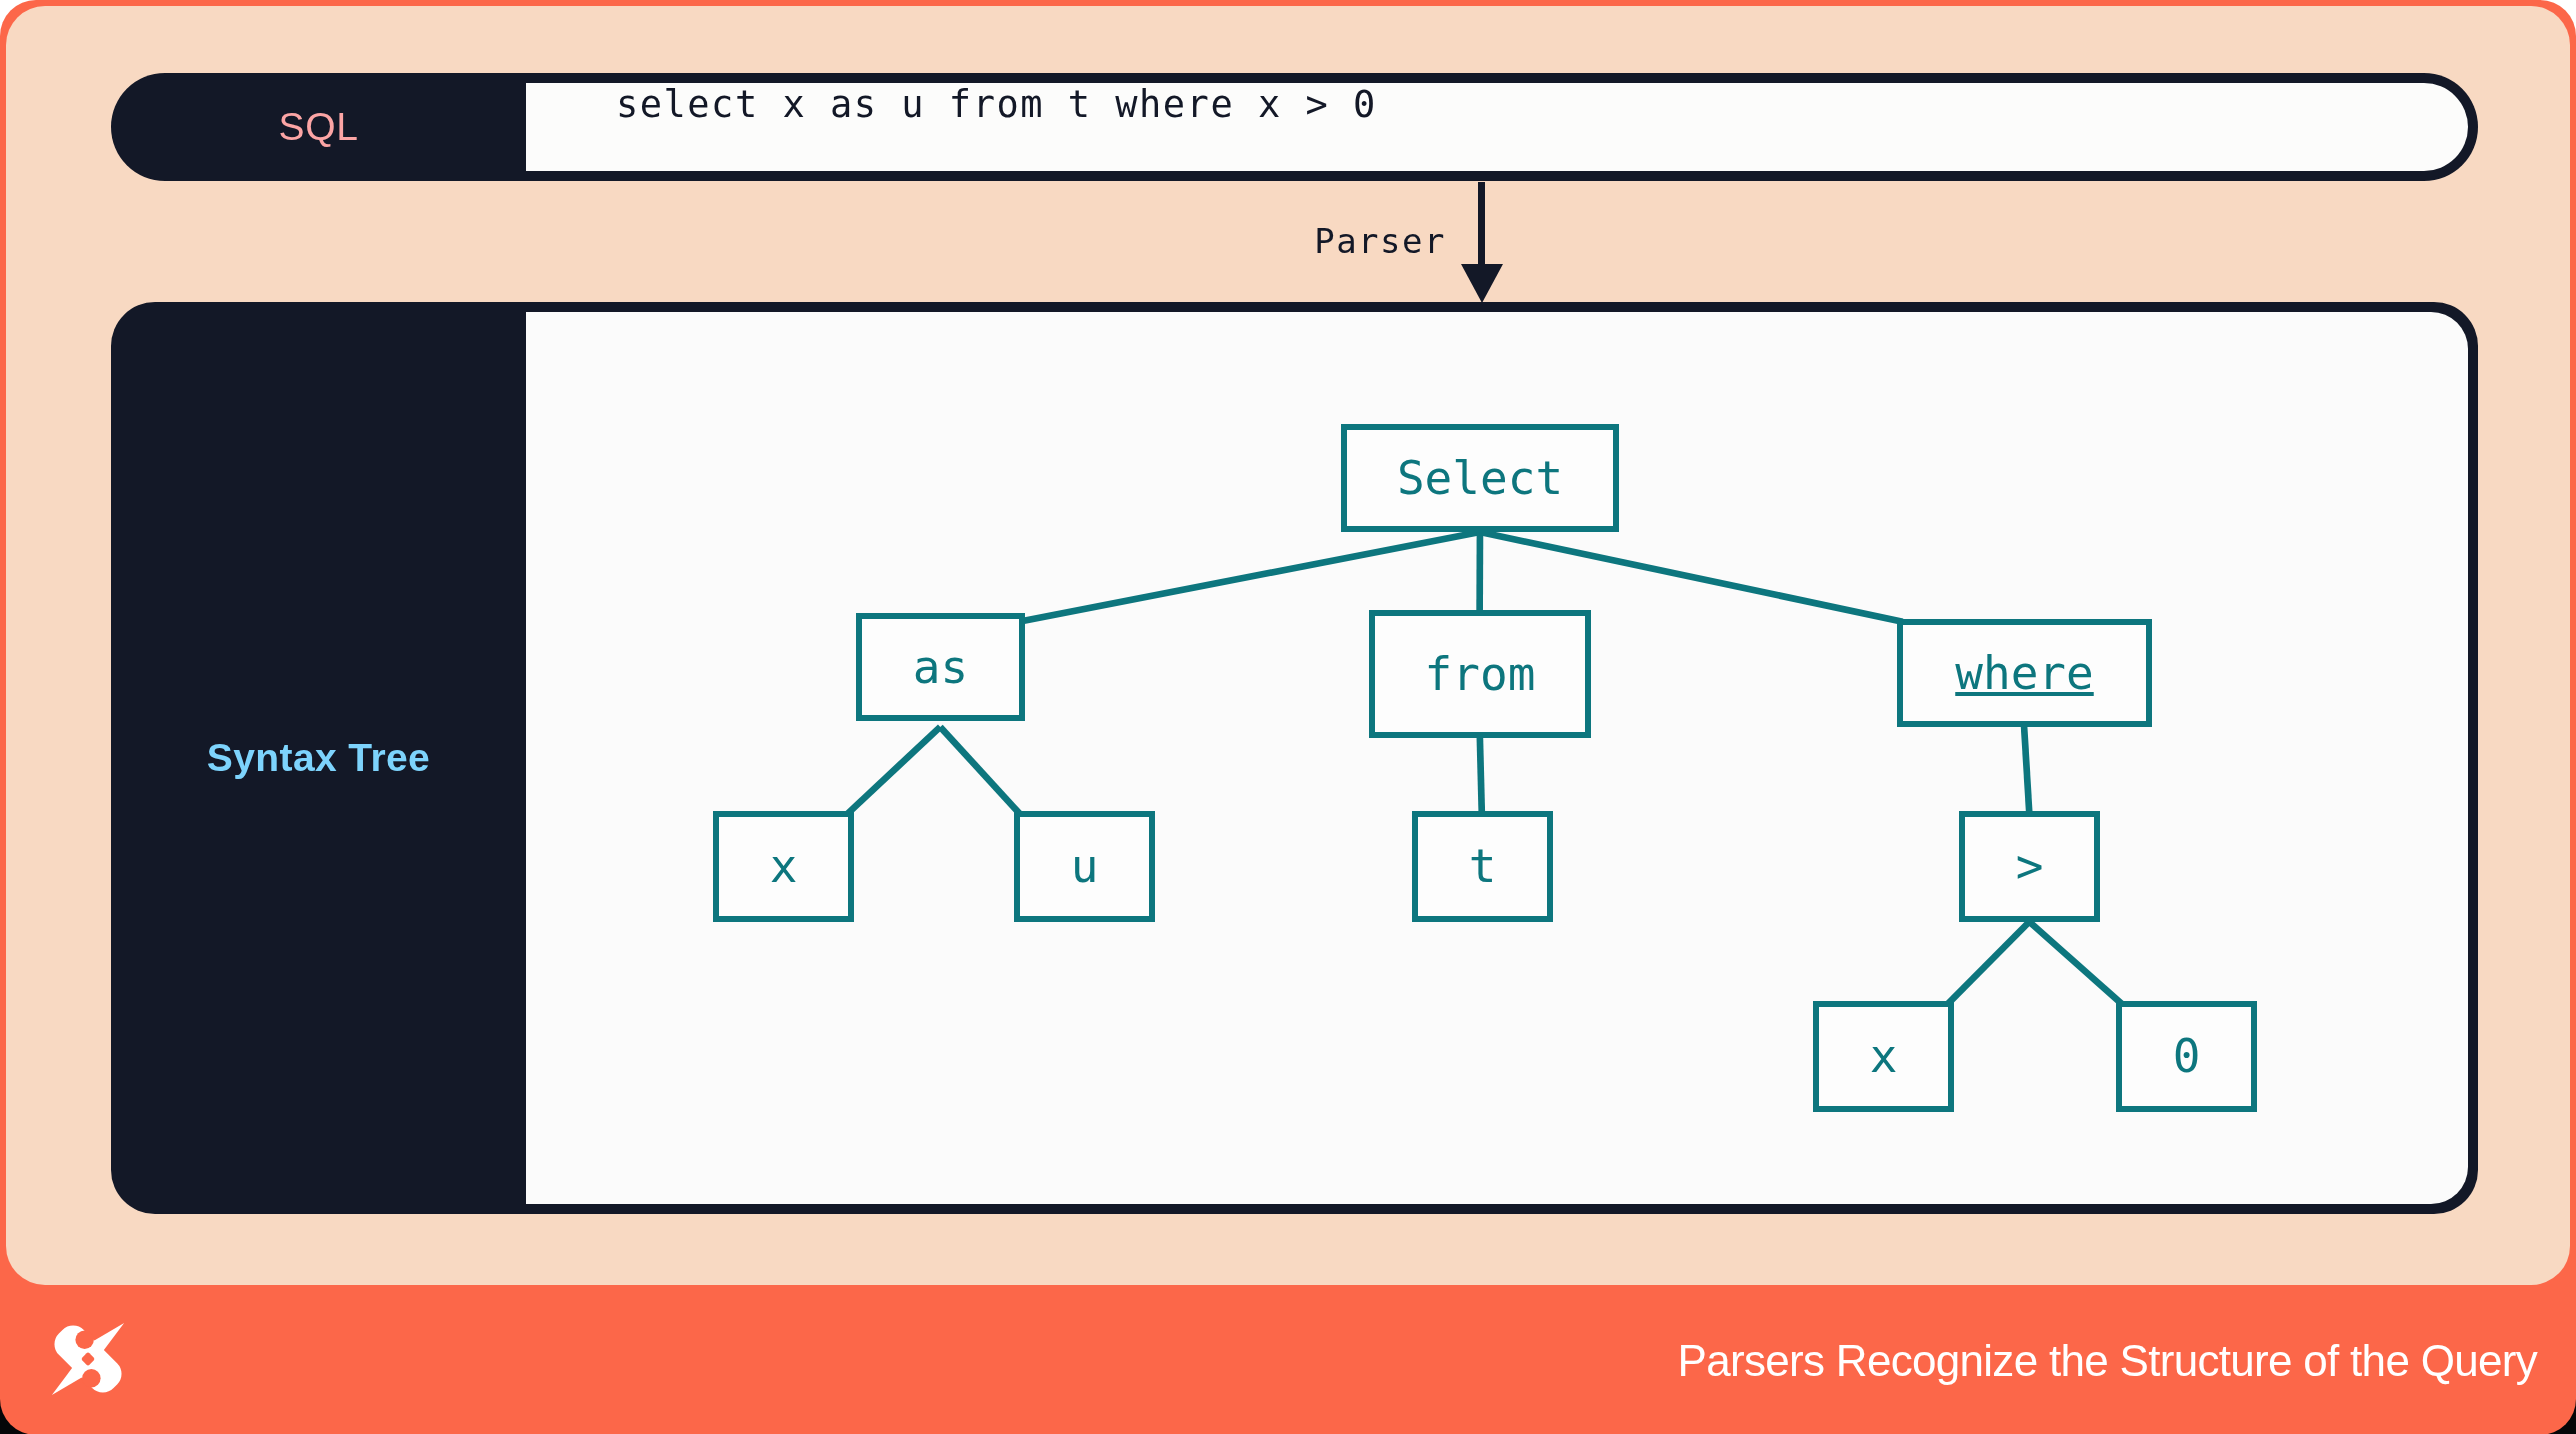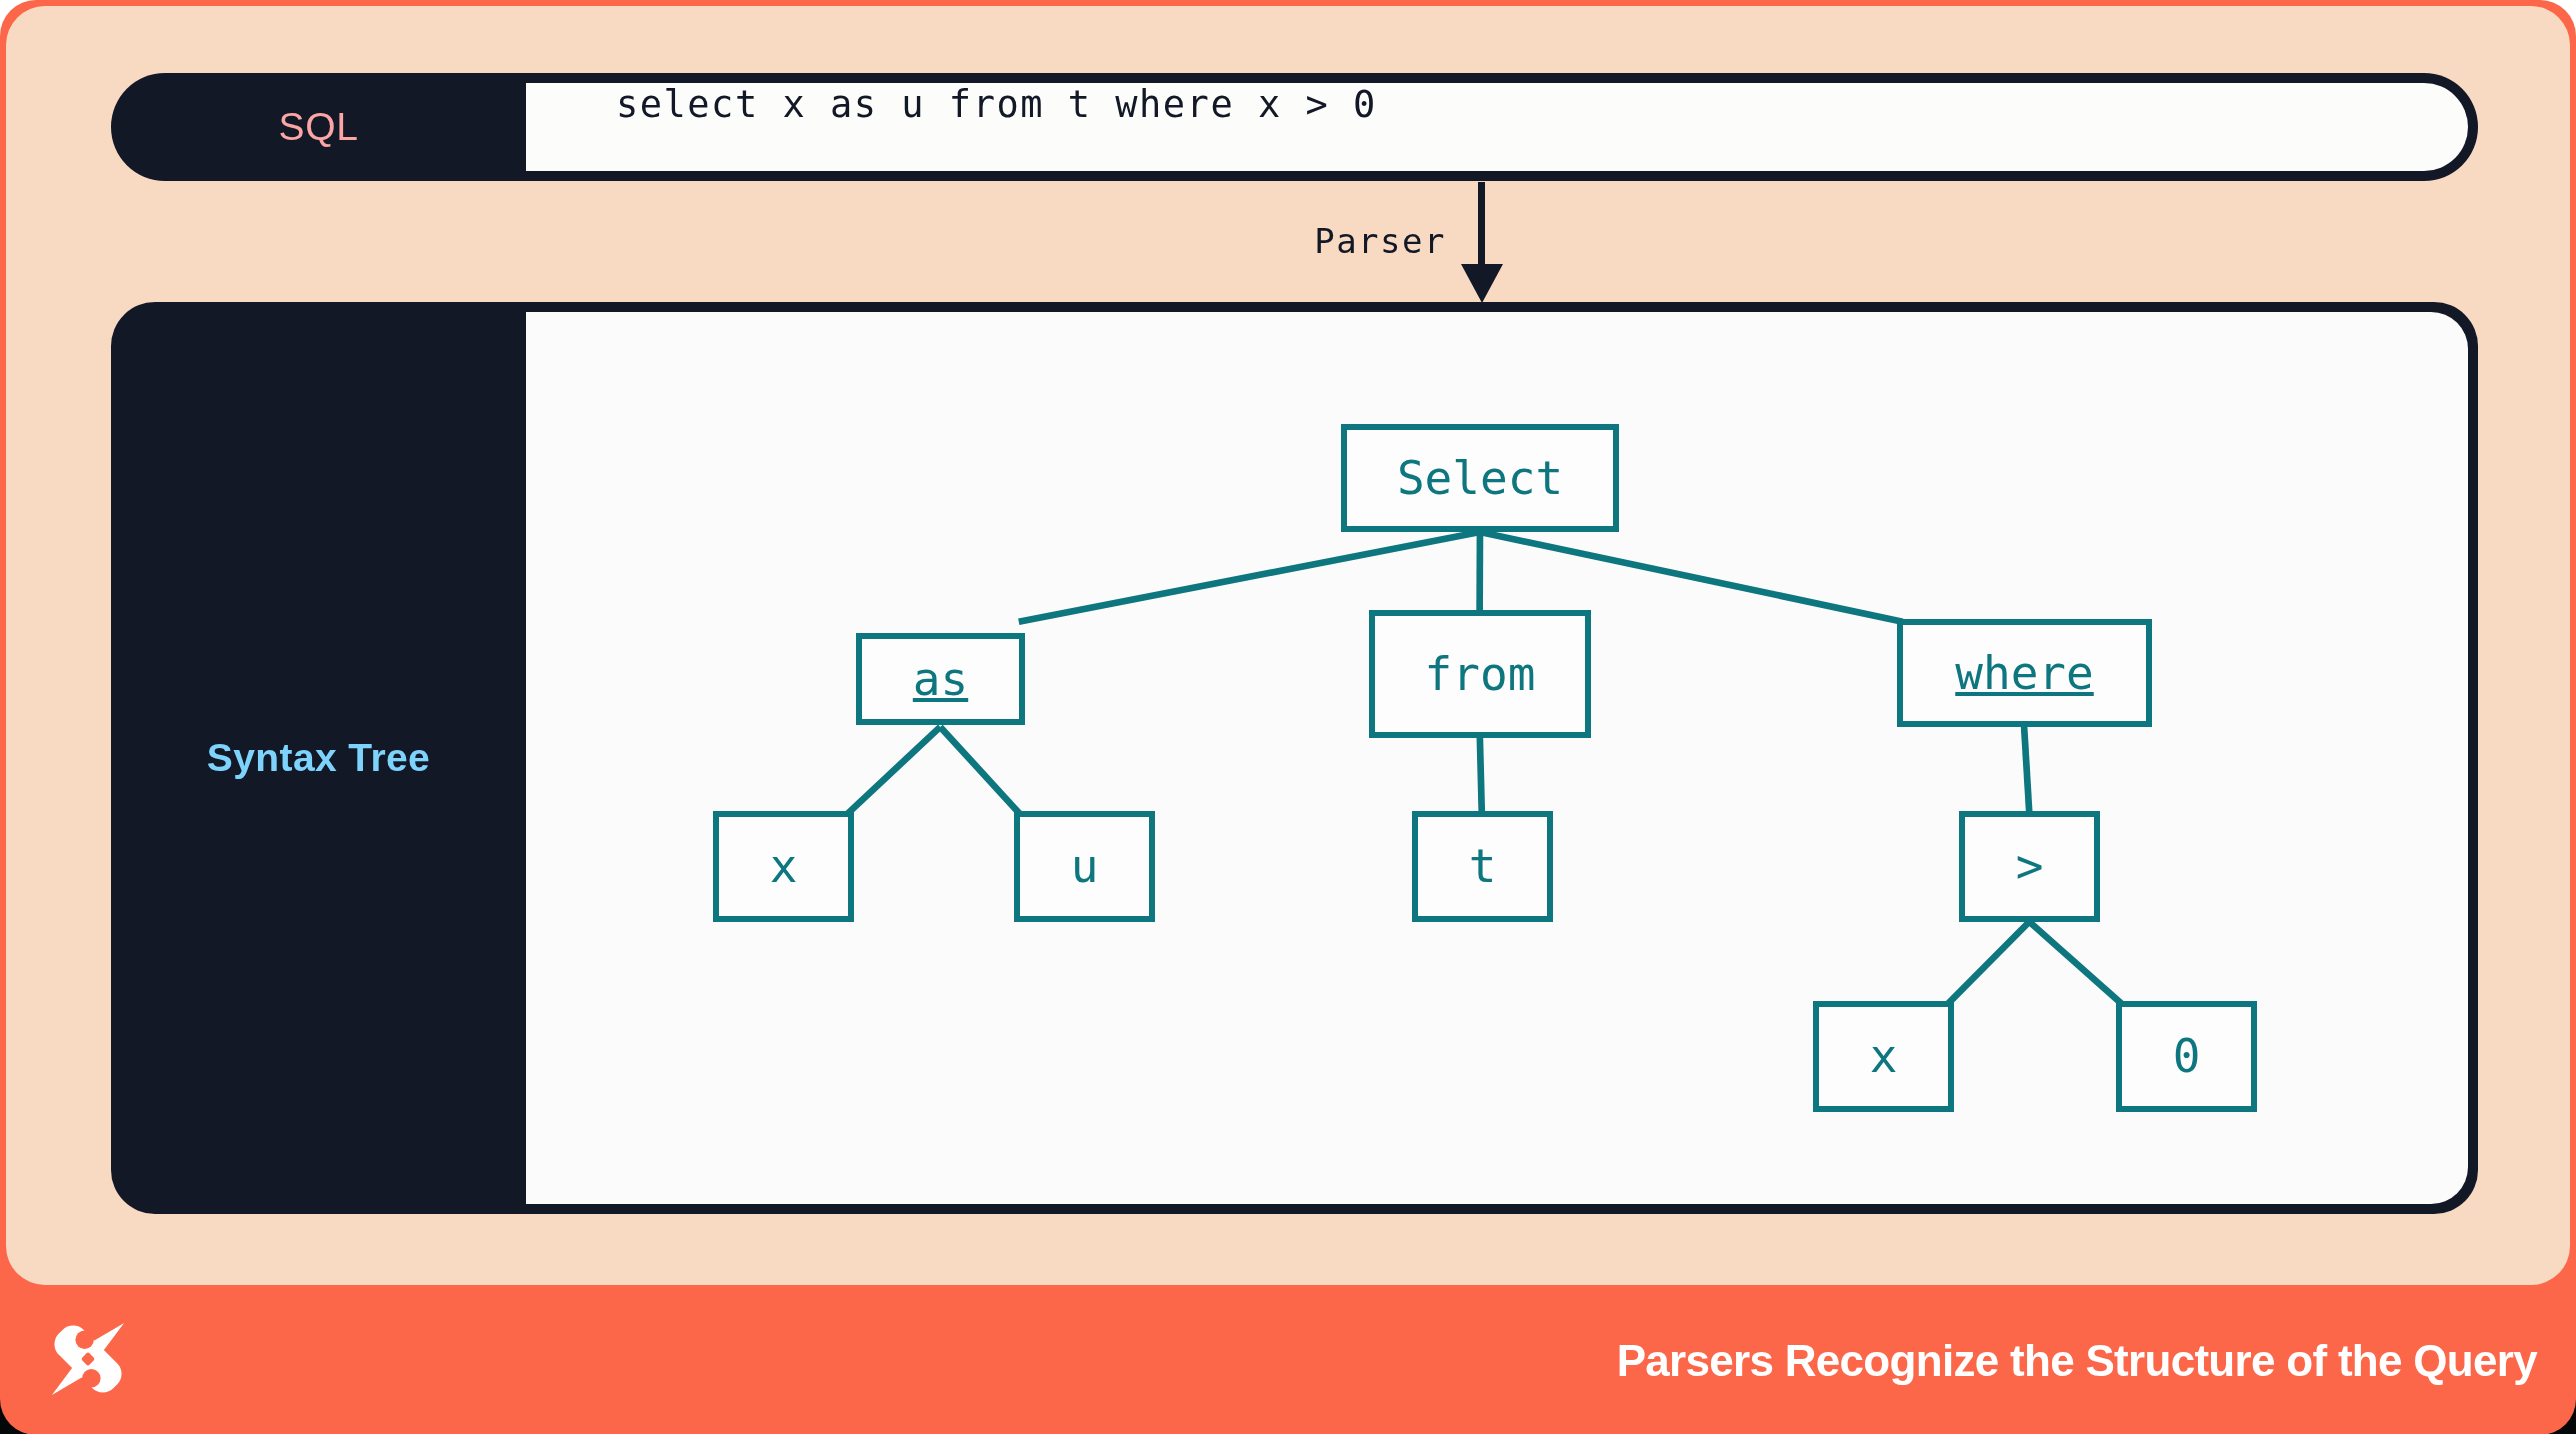--- a/index.html
+++ b/index.html
@@ -95,21 +95,21 @@
   }
   
   .footer-band{
     position:absolute;left:0;top:1284px;width:2576px;height:150px;
   }
   .footer-logo{
     position:absolute;left:46px;top:33px;width:84px;height:84px;
   }
   .footer-caption{
     position:absolute;right:39px;top:50%;transform:translateY(-46%);
-    color:#ffffff;font-weight:bold;font-size:44px;
+    color:#ffffff;font-weight:normal;font-size:44px;
     letter-spacing:-0.7px;white-space:nowrap;
   }
 </style>
 </head>
 <body>
 
 <div class="stage">
   <div class="bg-orange"></div>
   <div class="bg-peach"></div>
 
@@ -137,21 +137,21 @@
           <line x1="559" y1="560" x2="666" y2="677" stroke="#0d767e" stroke-width="9"></line>
           <line x1="1287" y1="560" x2="1290" y2="677" stroke="#0d767e" stroke-width="9"></line>
           <line x1="2022" y1="560" x2="2029" y2="677" stroke="#0d767e" stroke-width="9"></line>
           <line x1="2029" y1="823" x2="1919" y2="934" stroke="#0d767e" stroke-width="9"></line>
           <line x1="2029" y1="823" x2="2154" y2="934" stroke="#0d767e" stroke-width="9"></line>
         </svg>
 
     <div class="node" style="left: 815px; top: 112px; width: 278px; height: 108px;">
           <span>Select</span>
         </div>
-        <div class="node" style="left: 330px; top: 321px; width: 169px; height: 92px; text-decoration: underline;">
+        <div class="node" style="left: 330px; top: 301px; width: 169px; height: 108px;">
           <span>as</span>
         </div>
         <div class="node" style="left: 843px; top: 298px; width: 222px; height: 128px;">
           <span>from</span>
         </div>
         <div class="node" style="left: 1371px; top: 307px; width: 255px; height: 108px; text-decoration: underline;">
           <span>where</span>
         </div>
         <div class="node" style="left: 187px; top: 499px; width: 141px; height: 111px;">
           <span>x</span>

